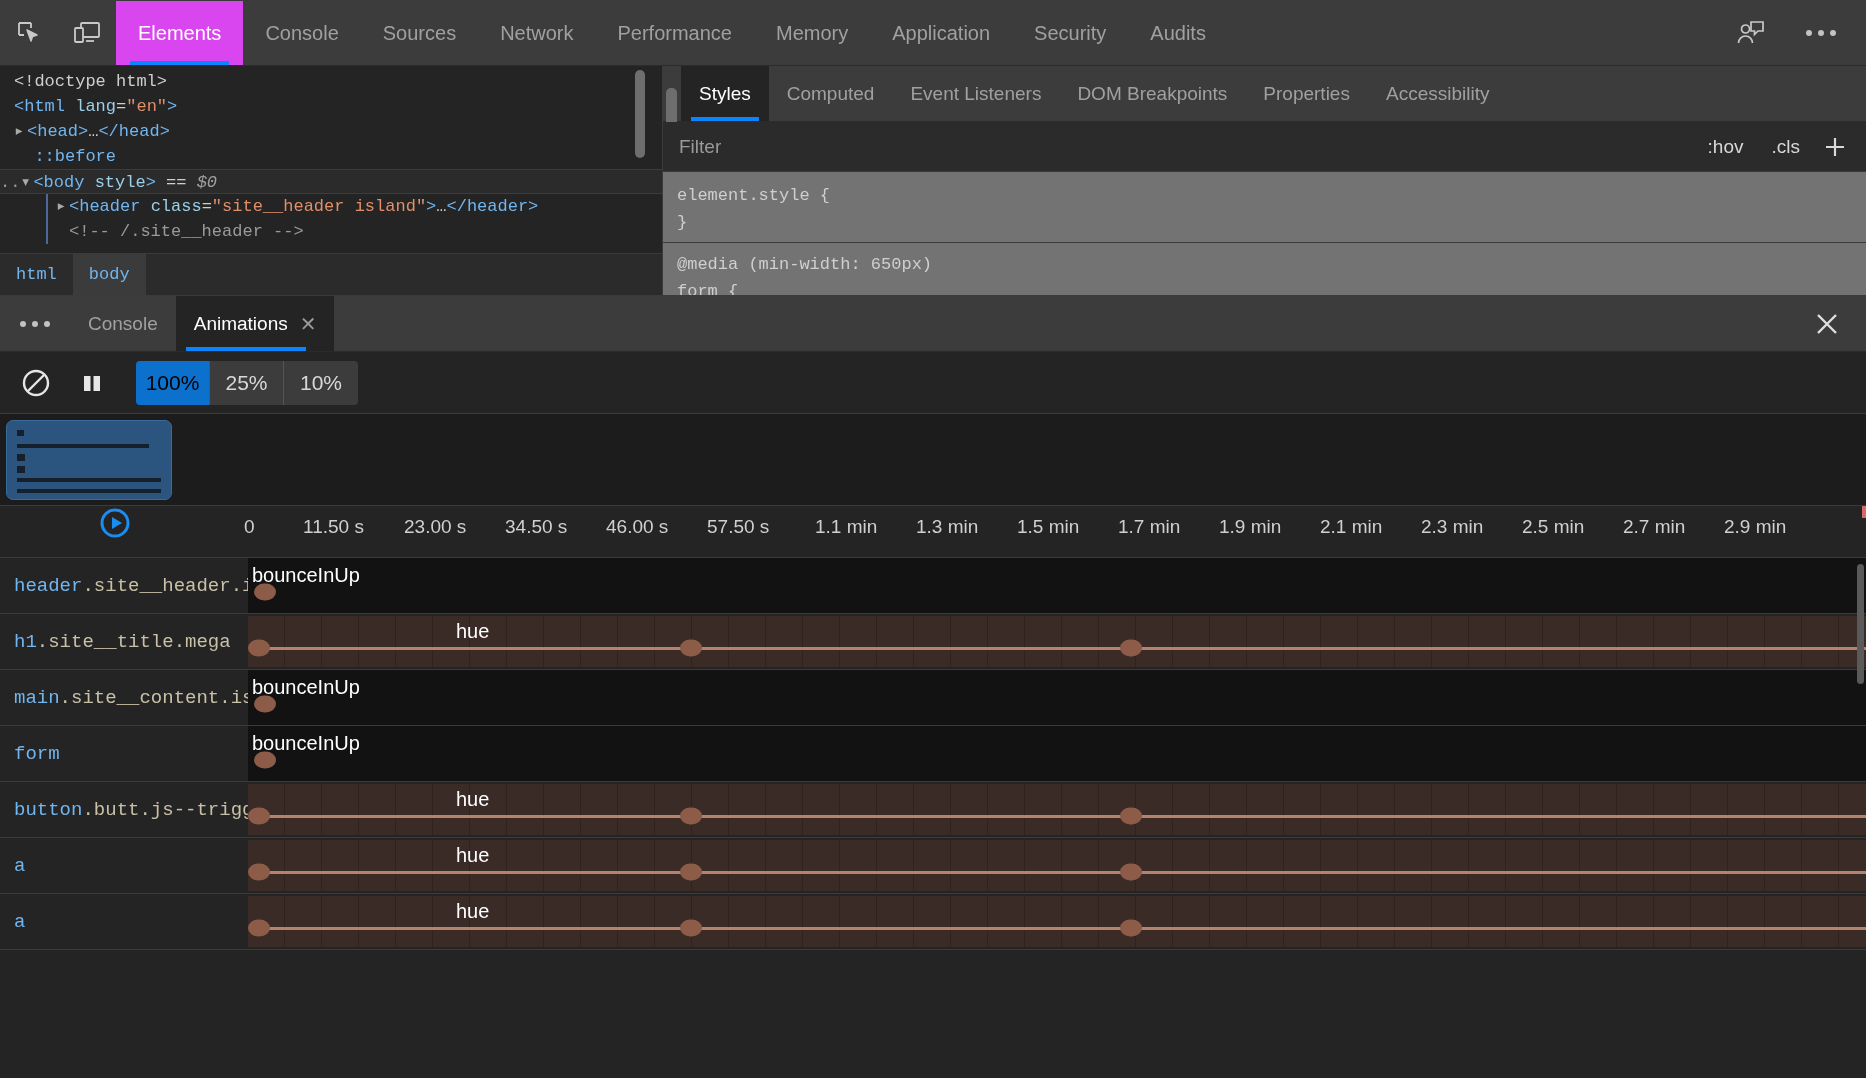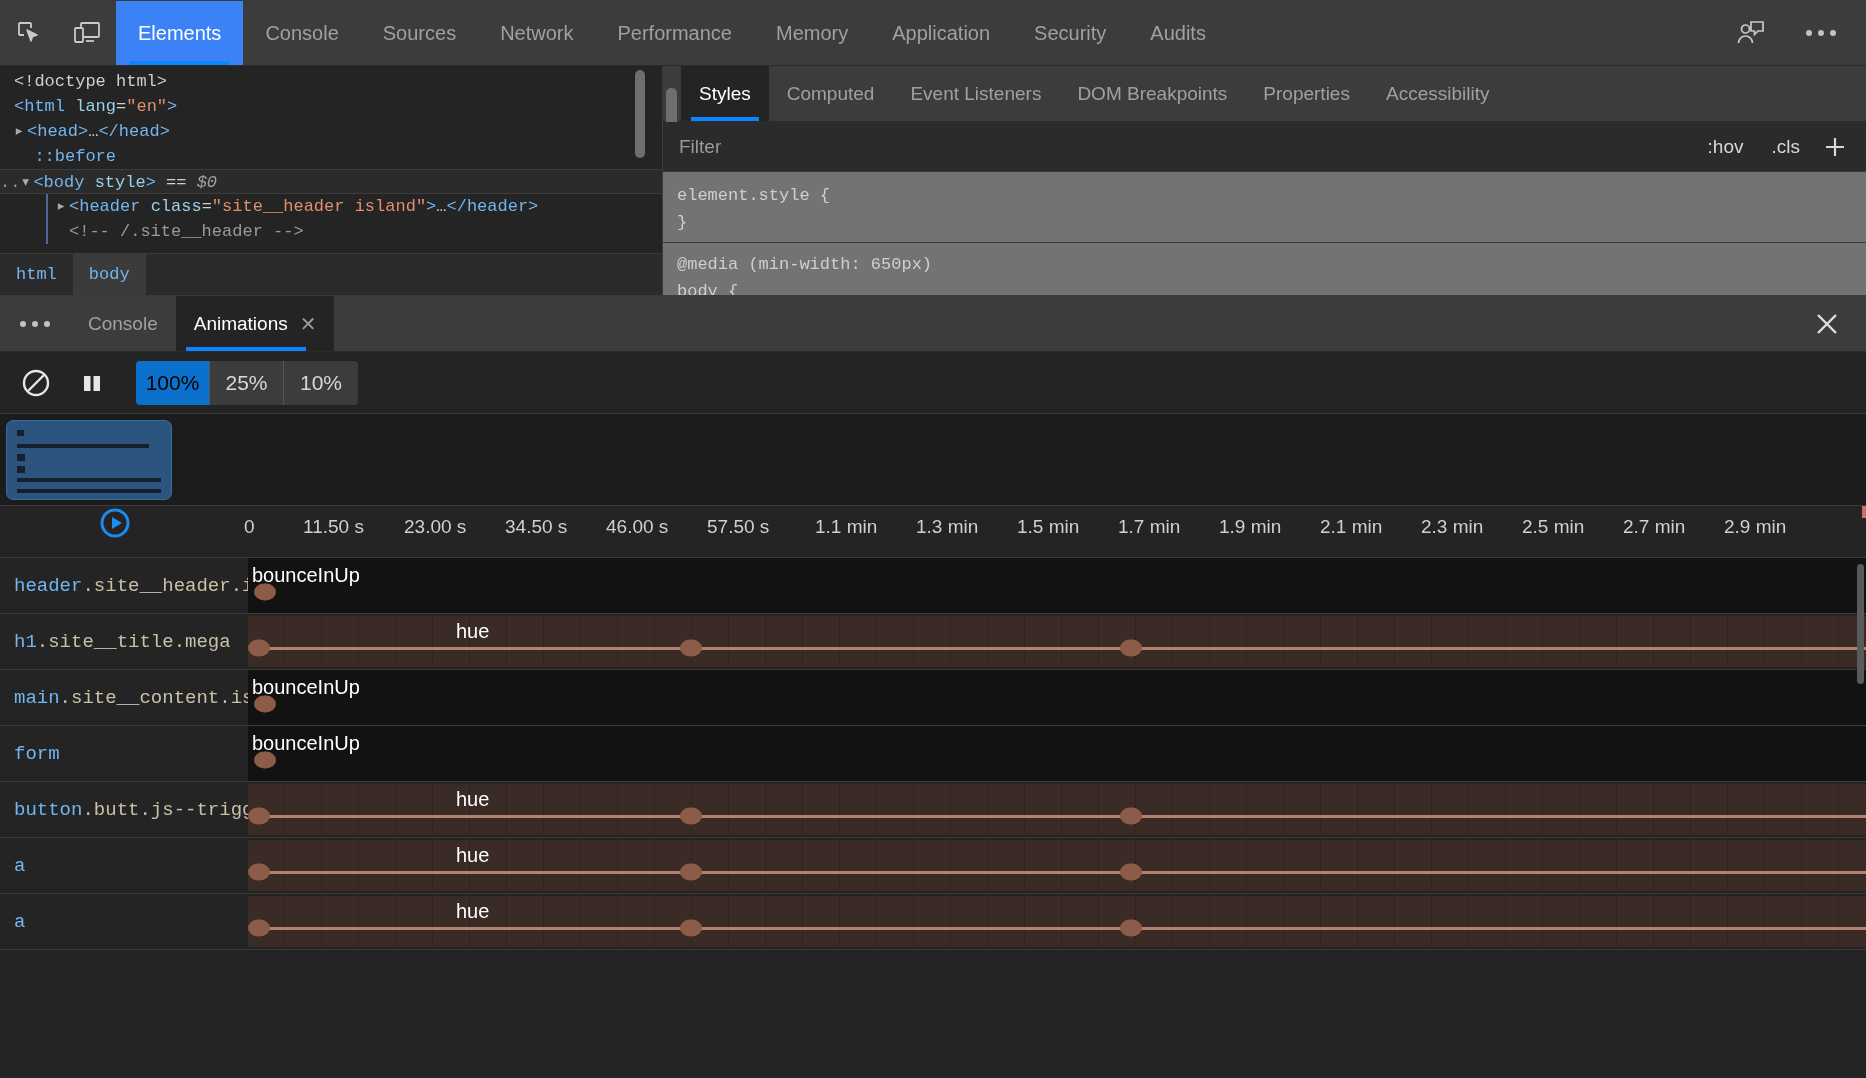--- a/index.html
+++ b/index.html
@@ -24,21 +24,21 @@
   .tb-icon-btn {
     width:58px; display:flex; align-items:center; justify-content:center;
     cursor:pointer;
   }
   .tb-icon-btn svg { display:block; }
   .tabs { display:flex; align-items:stretch; }
   .tab {
     display:flex; align-items:center; padding:0 22px; font-size:20px; color:#a0a0a0;
     cursor:pointer; position:relative; white-space:nowrap;
   }
-  .tab.active { background:#3b82f6; color:#ffffff; }
+  .tab.active { background:#d946ef; color:#ffffff; }
   .tab.active::after {
     content:""; position:absolute; left:14px; right:14px; bottom:0; height:4px; background:#0b84ff;
   }
   .tb-right { margin-left:auto; display:flex; align-items:center; padding-right:18px; gap:14px; }
   .dots-btn { display:flex; gap:6px; align-items:center; padding:10px 12px; cursor:pointer; }
   .dots-btn i { width:6px; height:6px; border-radius:50%; background:#c3c3c3; display:block; }
 
   
   .upper { height:230px; min-height:230px; display:flex; background:#242424;
            border-bottom:1px solid #3b3b3b; position:relative; }
@@ -284,21 +284,21 @@
           <svg width="26" height="26" viewBox="0 0 26 26" stroke="#d8d8d8" stroke-width="2.2">
             <path d="M13 4 V22 M4 13 H22"></path>
           </svg>
         </div>
       </div>
       <div class="styles-body">
         <div class="rule">element.style {</div>
         <div class="rule">}</div>
         <div class="rule-sep"></div>
         <div class="rule">@media (min-width: 650px)</div>
-        <div class="rule">body {</div>
+        <div class="rule">form {</div>
 
       </div>
     </div>
   </div>
 
   <div class="drawer">
     <div class="drawer-tabs">
       <div class="dots-btn" style="padding:0 20px;">
           <i></i>
           <i></i>

